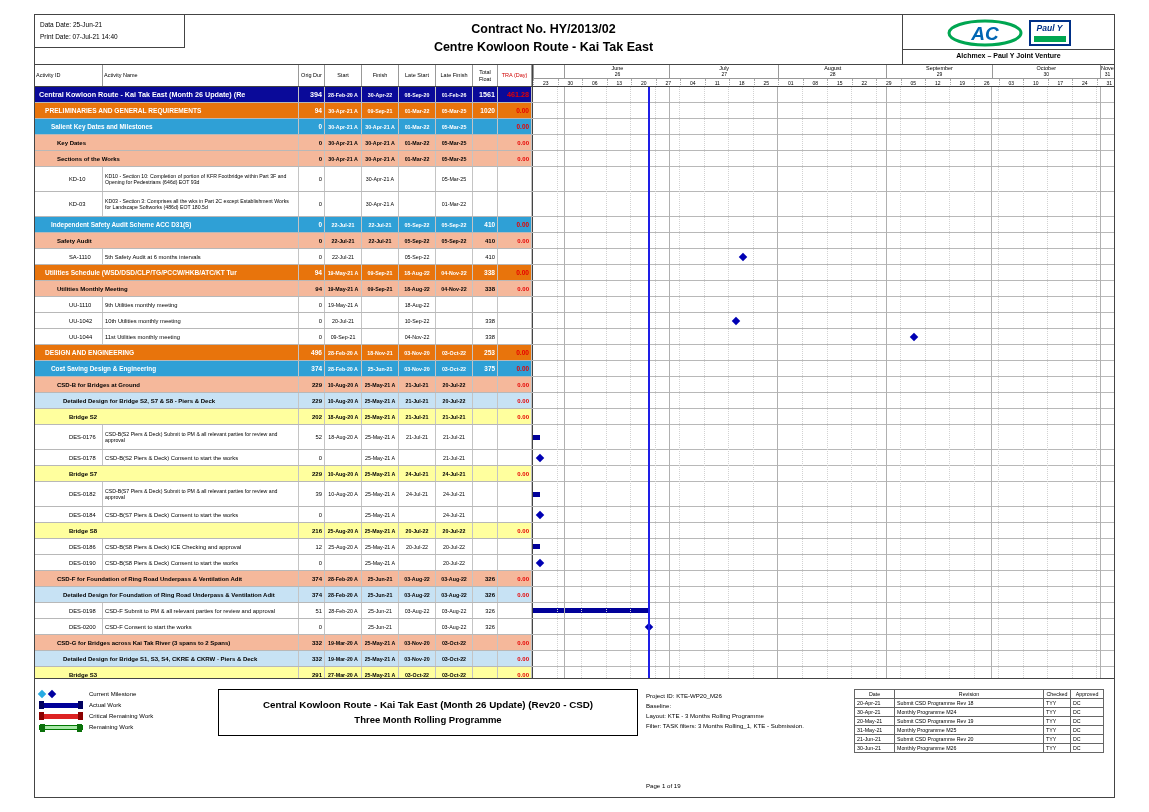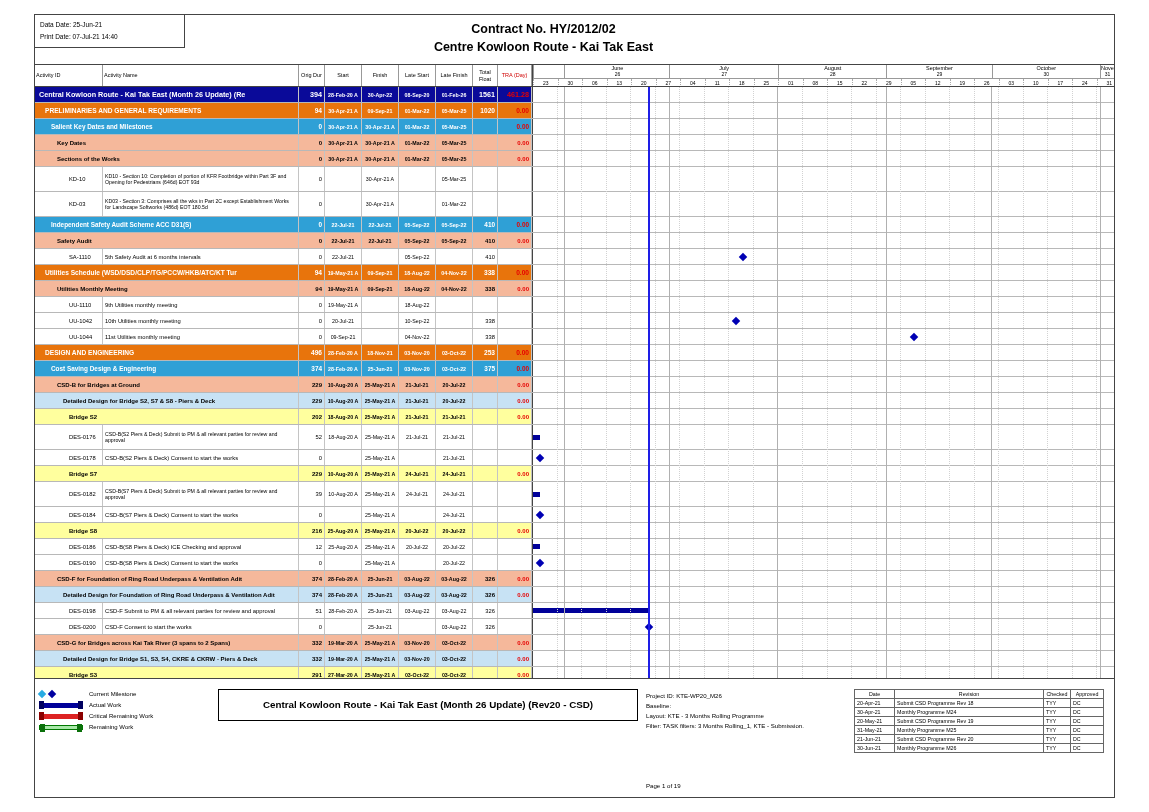--- a/index.html
+++ b/index.html
@@ -86,22 +86,35 @@
 
 <div class="sheet">
   <div class="inner">
 
     <div class="hdr">
       <div class="hdr-dates">
         <div>Data Date: 25-Jun-21</div>
         <div>Print Date: 07-Jul-21 14:40</div>
       </div>
       <div class="hdr-title">
-        <div class="t1">Contract No. HY/2012/02</div>
+        <div class="t1">Contract No. HY/2013/02</div>
         <div class="t2">Centre Kowloon Route - Kai Tak East</div>
+      </div>
+      <div class="hdr-logos">
+        <div class="logo-row">
+          <svg width="76" height="28" viewBox="0 0 76 28">
+            <ellipse cx="38" cy="14" rx="36" ry="12" fill="none" stroke="#00A651" stroke-width="3"></ellipse>
+            <text x="38" y="21" text-anchor="middle" font-family="Liberation Sans, sans-serif" font-size="19" font-weight="bold" font-style="italic" fill="#0066B3">AC</text>
+          </svg>
+          <div class="pauly">
+            <div class="py-txt">Paul Y</div>
+            <div class="py-green"></div>
+          </div>
+        </div>
+        <div class="jv">Alchmex – Paul Y Joint Venture</div>
       </div>
     </div>
 
     <div class="colhead" id="colhead">
       <div class="hc w-id a-l">Activity ID</div>
         <div class="hc w-name a-l">Activity Name</div>
         <div class="hc w-dur">Orig Dur</div>
         <div class="hc w-date">Start</div>
         <div class="hc w-date">Finish</div>
         <div class="hc w-date">Late Start</div>
@@ -647,20 +660,21 @@
           </div>
           <div class="leg-item">
             <div class="sw">
               <div class="lbar lbar-remaining"></div>
             </div>
             <div class="leg-label">Remaining Work</div>
           </div>
         </div>
       <div class="ftitle">
         <div class="ft1">Central Kowloon Route - Kai Tak East (Month 26 Update) (Rev20 - CSD)</div>
+        <div class="ft2">Three Month Rolling Programme</div>
       </div>
       <div class="pinfo">
         <div id="pinfo-lines">
             <div class="pinfo-line">Project ID: KTE-WP20_M26</div>
             <div class="pinfo-line">Baseline:</div>
             <div class="pinfo-line">Layout: KTE - 3 Months Rolling Programme</div>
             <div class="pinfo-line">Filter: TASK filters: 3 Months Rolling_1, KTE - Submission.</div>
           </div>
         <div class="pgnum">Page 1 of 19</div>
       </div>

